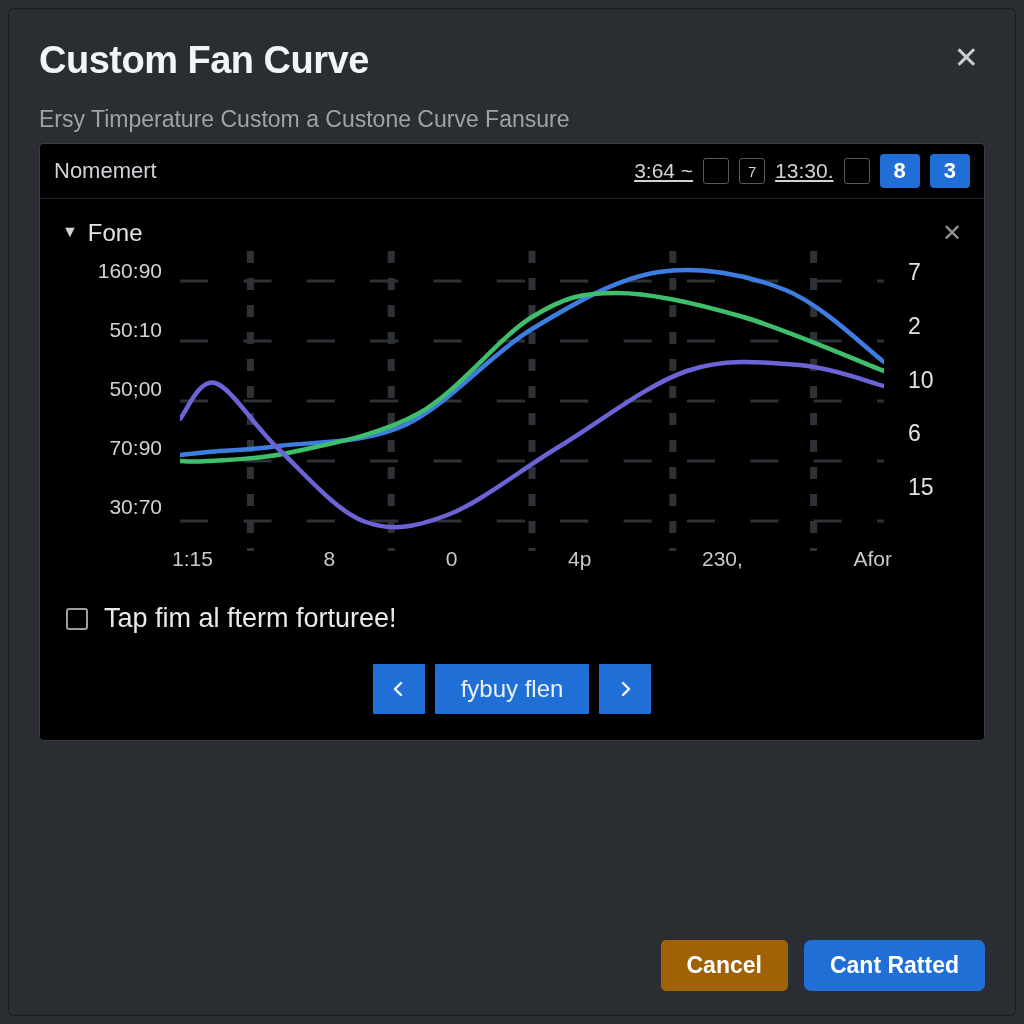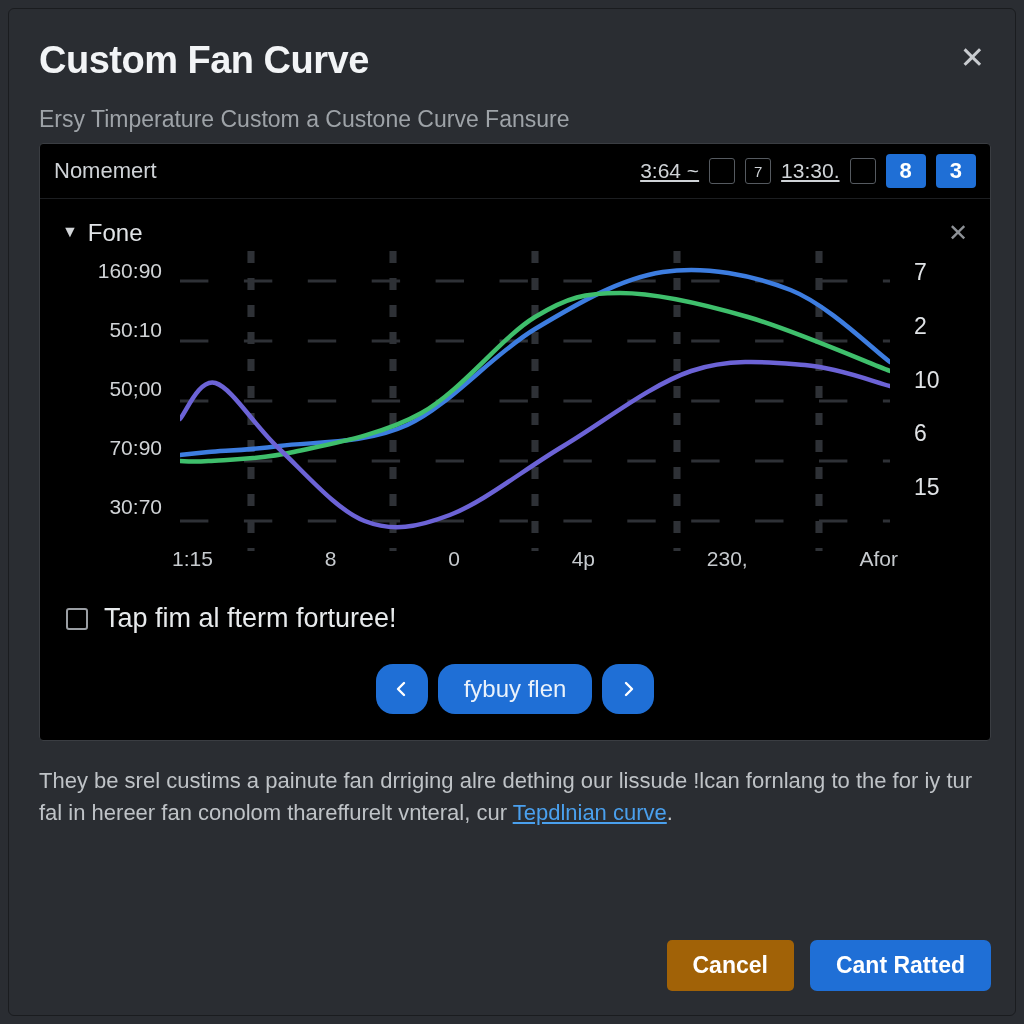--- a/index.html
+++ b/index.html
@@ -10,21 +10,21 @@
     color: #e6e8ea;
     padding: 8px;
   }
   .modal {
     width: 100%; height: 100%;
     background: #2a2d32;
     border: 1px solid #1a1c1f;
     border-radius: 6px;
     display: flex;
     flex-direction: column;
-    padding: 30px 24px 24px 30px;
+    padding: 30px 30px 24px 30px;
   }
   .modal-header {
     display: flex;
     justify-content: space-between;
     align-items: flex-start;
   }
   .modal-title {
     font-size: 38px;
     font-weight: 700;
     color: #f2f4f6;
@@ -176,21 +176,21 @@
   .pager {
     display: flex;
     justify-content: center;
     gap: 10px;
     margin-top: 30px;
     padding-bottom: 2px;
   }
   .pbtn {
     background: #1f6fd6;
     color: #eaf2fb;
-    border-radius: 17px;
+    border-radius: 1px;
     display: inline-flex;
     align-items: center;
     justify-content: center;
     font-size: 24px;
     height: 50px;
     cursor: pointer;
   }
   .pbtn.arrow { width: 52px; }
   .pbtn.main { padding: 0 26px; font-weight: 500; }
   .desc {
@@ -313,22 +313,19 @@
         <span class="pbtn arrow">
           <svg width="16" height="16" viewBox="0 0 16 16">
               <path d="M6 2 L12 8 L6 14" stroke="#fff" stroke-width="2.4" fill="none" stroke-linecap="round" stroke-linejoin="round"></path>
             </svg>
         </span>
       </div>
 
     </div>
   </div>
 
-  <div class="desc">
-    <span>They be srel custims a painute fan drriging alre dething our lissude !lcan fornlang to the for iy tur fal in hereer fan conolom thareffurelt vnteral, cur </span><a href="#">Tepdlnian curve</a><span>.</span>
-  </div>
 
   <div class="footer">
     <span class="btn btn-secondary">Cancel</span>
     <span class="btn btn-primary">Cant Ratted</span>
   </div>
 
 </div>
 
 </body></html>

